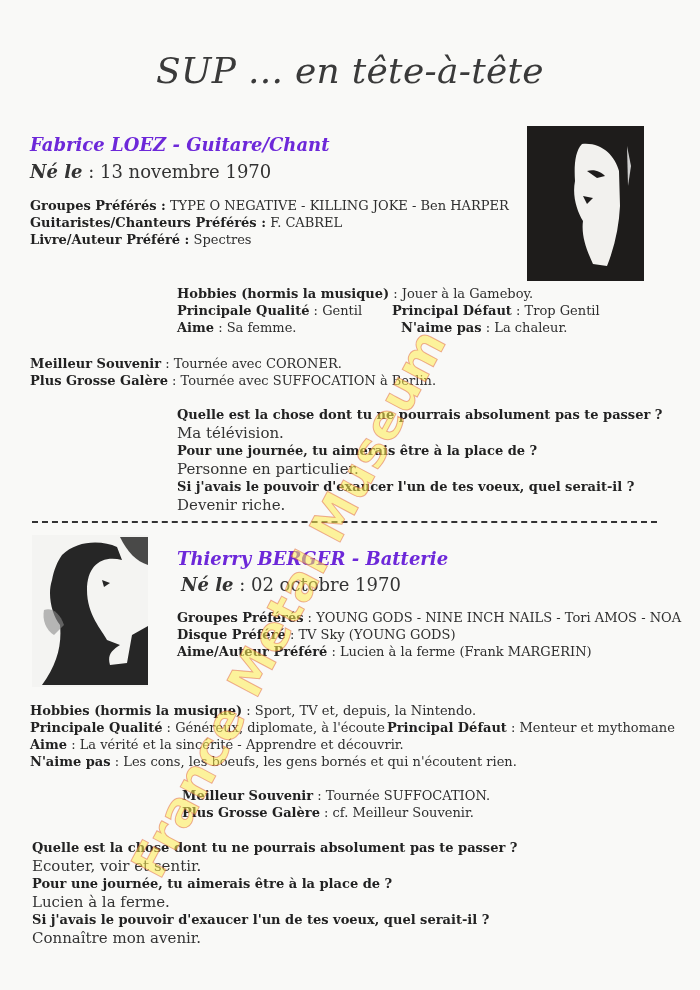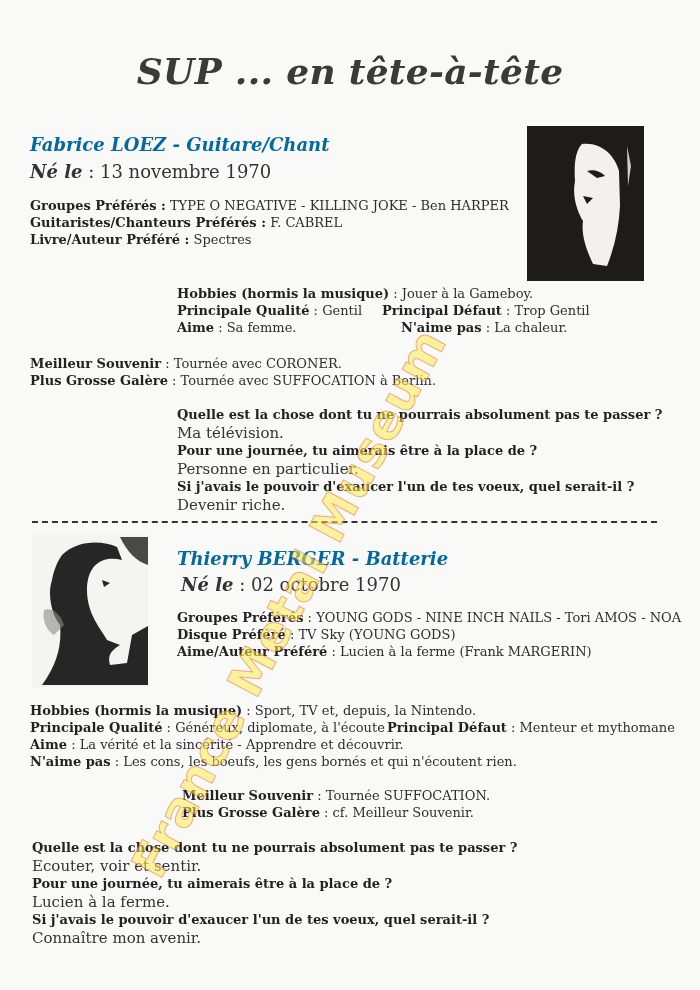--- a/index.html
+++ b/index.html
@@ -6,26 +6,26 @@
   body {
     width:700px; height:990px; overflow:hidden; position:relative;
     background:#f9f9f7;
     font-family:"DejaVu Serif", "Liberation Serif", serif;
     color:#2a2a2a;
   }
   .page { position:absolute; inset:0; }
   .abs { position:absolute; white-space:nowrap; }
   .title {
     left:0; width:700px; text-align:center; top:50px;
-    font-family:"DejaVu Serif", serif; font-style:italic; font-weight:bold;
+    font-family:"DejaVu Serif", serif; font-style:italic; font-weight:normal;
     font-size:36px; color:#3a3a3a; letter-spacing:0.3px;
   }
   .name {
     font-family:"DejaVu Serif", serif; font-style:italic; font-weight:bold;
-    font-size:18px; color:#0369a1;
+    font-size:18px; color:#6d28d9;
   }
   .born { font-size:18px; color:#333; }
   .born .lbl { font-style:italic; font-weight:bold; }
   .line { font-size:13px; line-height:17px; color:#2e2e2e; }
   .line b { font-weight:bold; color:#222; }
   .q { font-size:13px; font-weight:bold; line-height:18px; color:#222; }
   .a { font-size:15px; line-height:18px; color:#333; }
   .divider {
     position:absolute; left:32px; top:521px; width:625px; height:0;
     border-top:2px dashed #333;
@@ -66,21 +66,21 @@
       <path d="M100 20 L104 40 L101 60 Z" fill="#cfcfcf"></path>
     </svg>
   </div>
 
   <div class="abs line" style="left:177px;top:285px;">
     <b>Hobbies (hormis la musique)</b><span> : Jouer à la Gameboy.</span>
   </div>
   <div class="abs line" style="left:177px;top:302px;">
     <b>Principale Qualité</b><span> :  Gentil</span>
   </div>
-  <div class="abs line" style="left:382px;top:302px;">
+  <div class="abs line" style="left:392px;top:302px;">
     <b>Principal Défaut</b><span> : Trop Gentil</span>
   </div>
   <div class="abs line" style="left:177px;top:319px;">
     <b>Aime</b><span> : Sa femme.</span>
   </div>
   <div class="abs line" style="left:401px;top:319px;">
     <b>N'aime pas</b><span> : La chaleur.</span>
   </div>
 
   <div class="abs line" style="left:30px;top:355px;">

